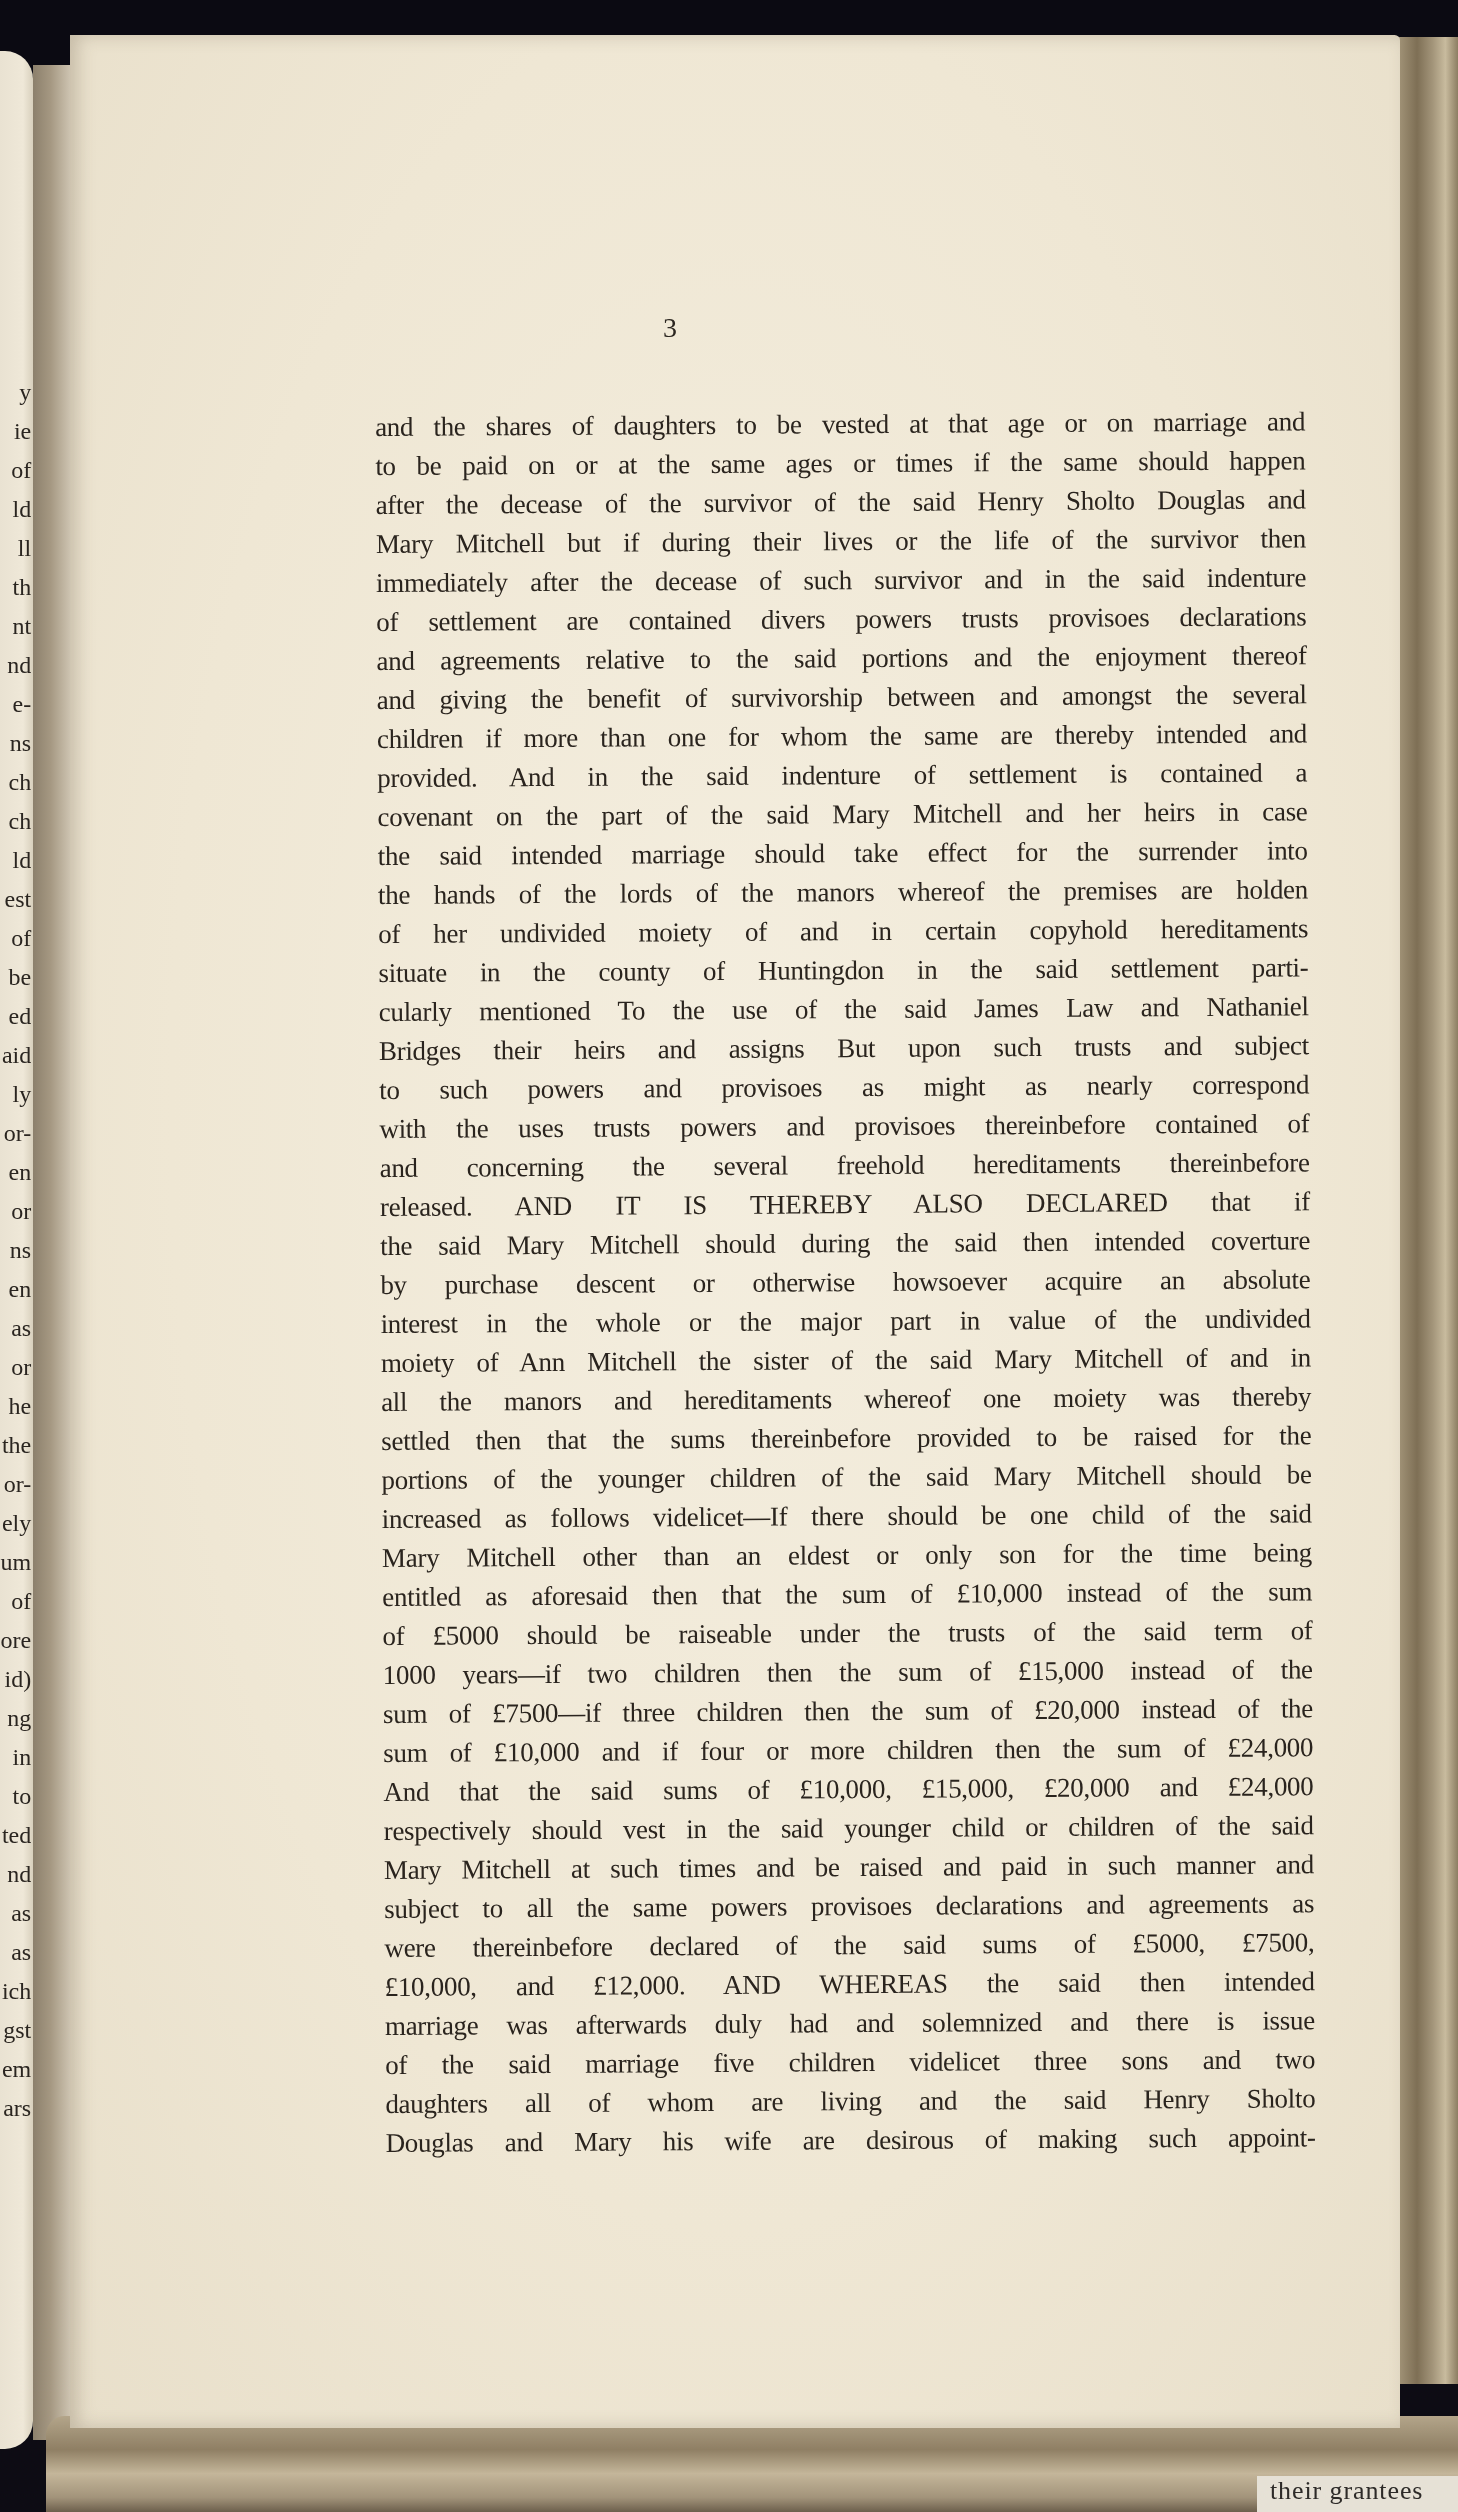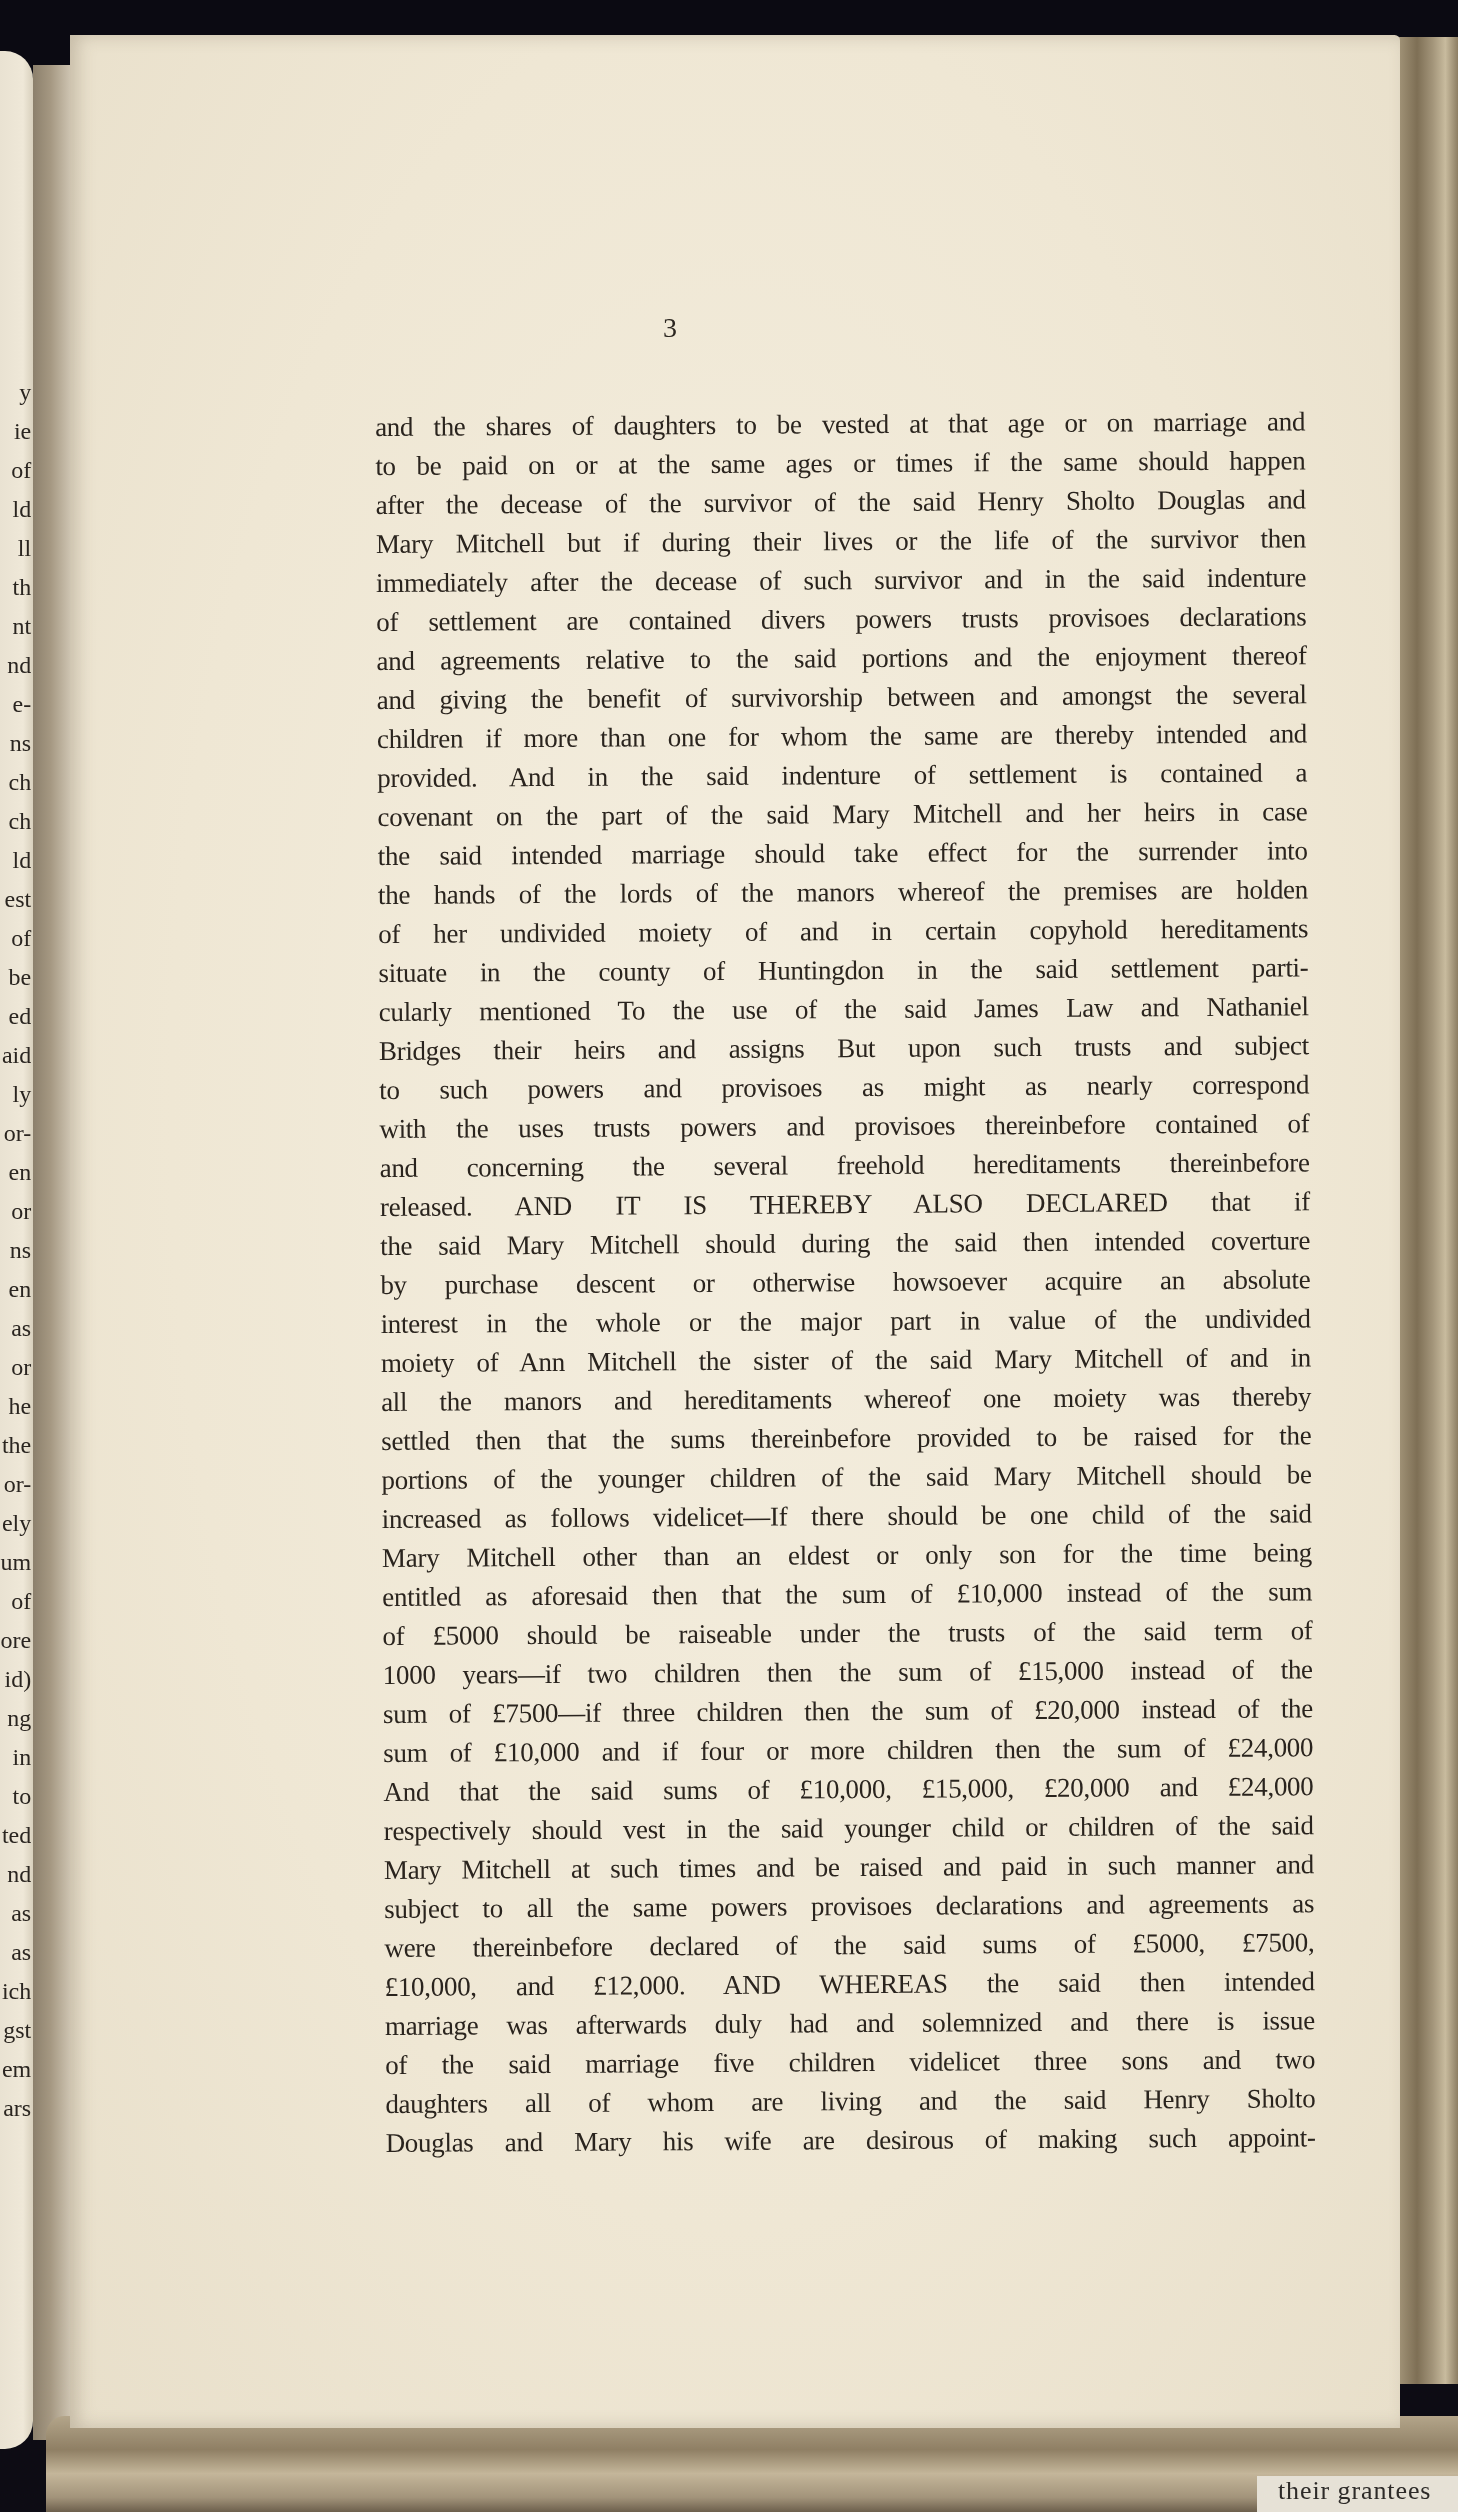--- a/index.html
+++ b/index.html
@@ -45,21 +45,20 @@
     border-top-left-radius: 18.5px;
   }
   .under-sheet {
     position: absolute; left: 1257px; top: 2476px; width: 201px; height: 36px;
     background: #e6e1d6;
   }
   .under-text {
     position: absolute; left: 1270px; top: 2476px;
     font-size: 26px; color: #2d2a28; font-family: "Liberation Serif", serif;
     letter-spacing: 0.9px;
-    margin-left: 8px;
   }
   .page-number {
     position: absolute; left: 0; width: 100%; top: 277px; text-align: center;
     font-size: 28px; color: #2b2620; margin-left: -70px; padding-left: 70px; box-sizing: border-box;
   }
   .page-number span { position: relative; left: -30px; }
   .body-text {
     position: absolute; left: 305px; top: 373px; width: 930px;
     font-size: 27px; line-height: 39px; color: #2a241e;
     transform: rotate(-0.35deg); transform-origin: 0 0;

